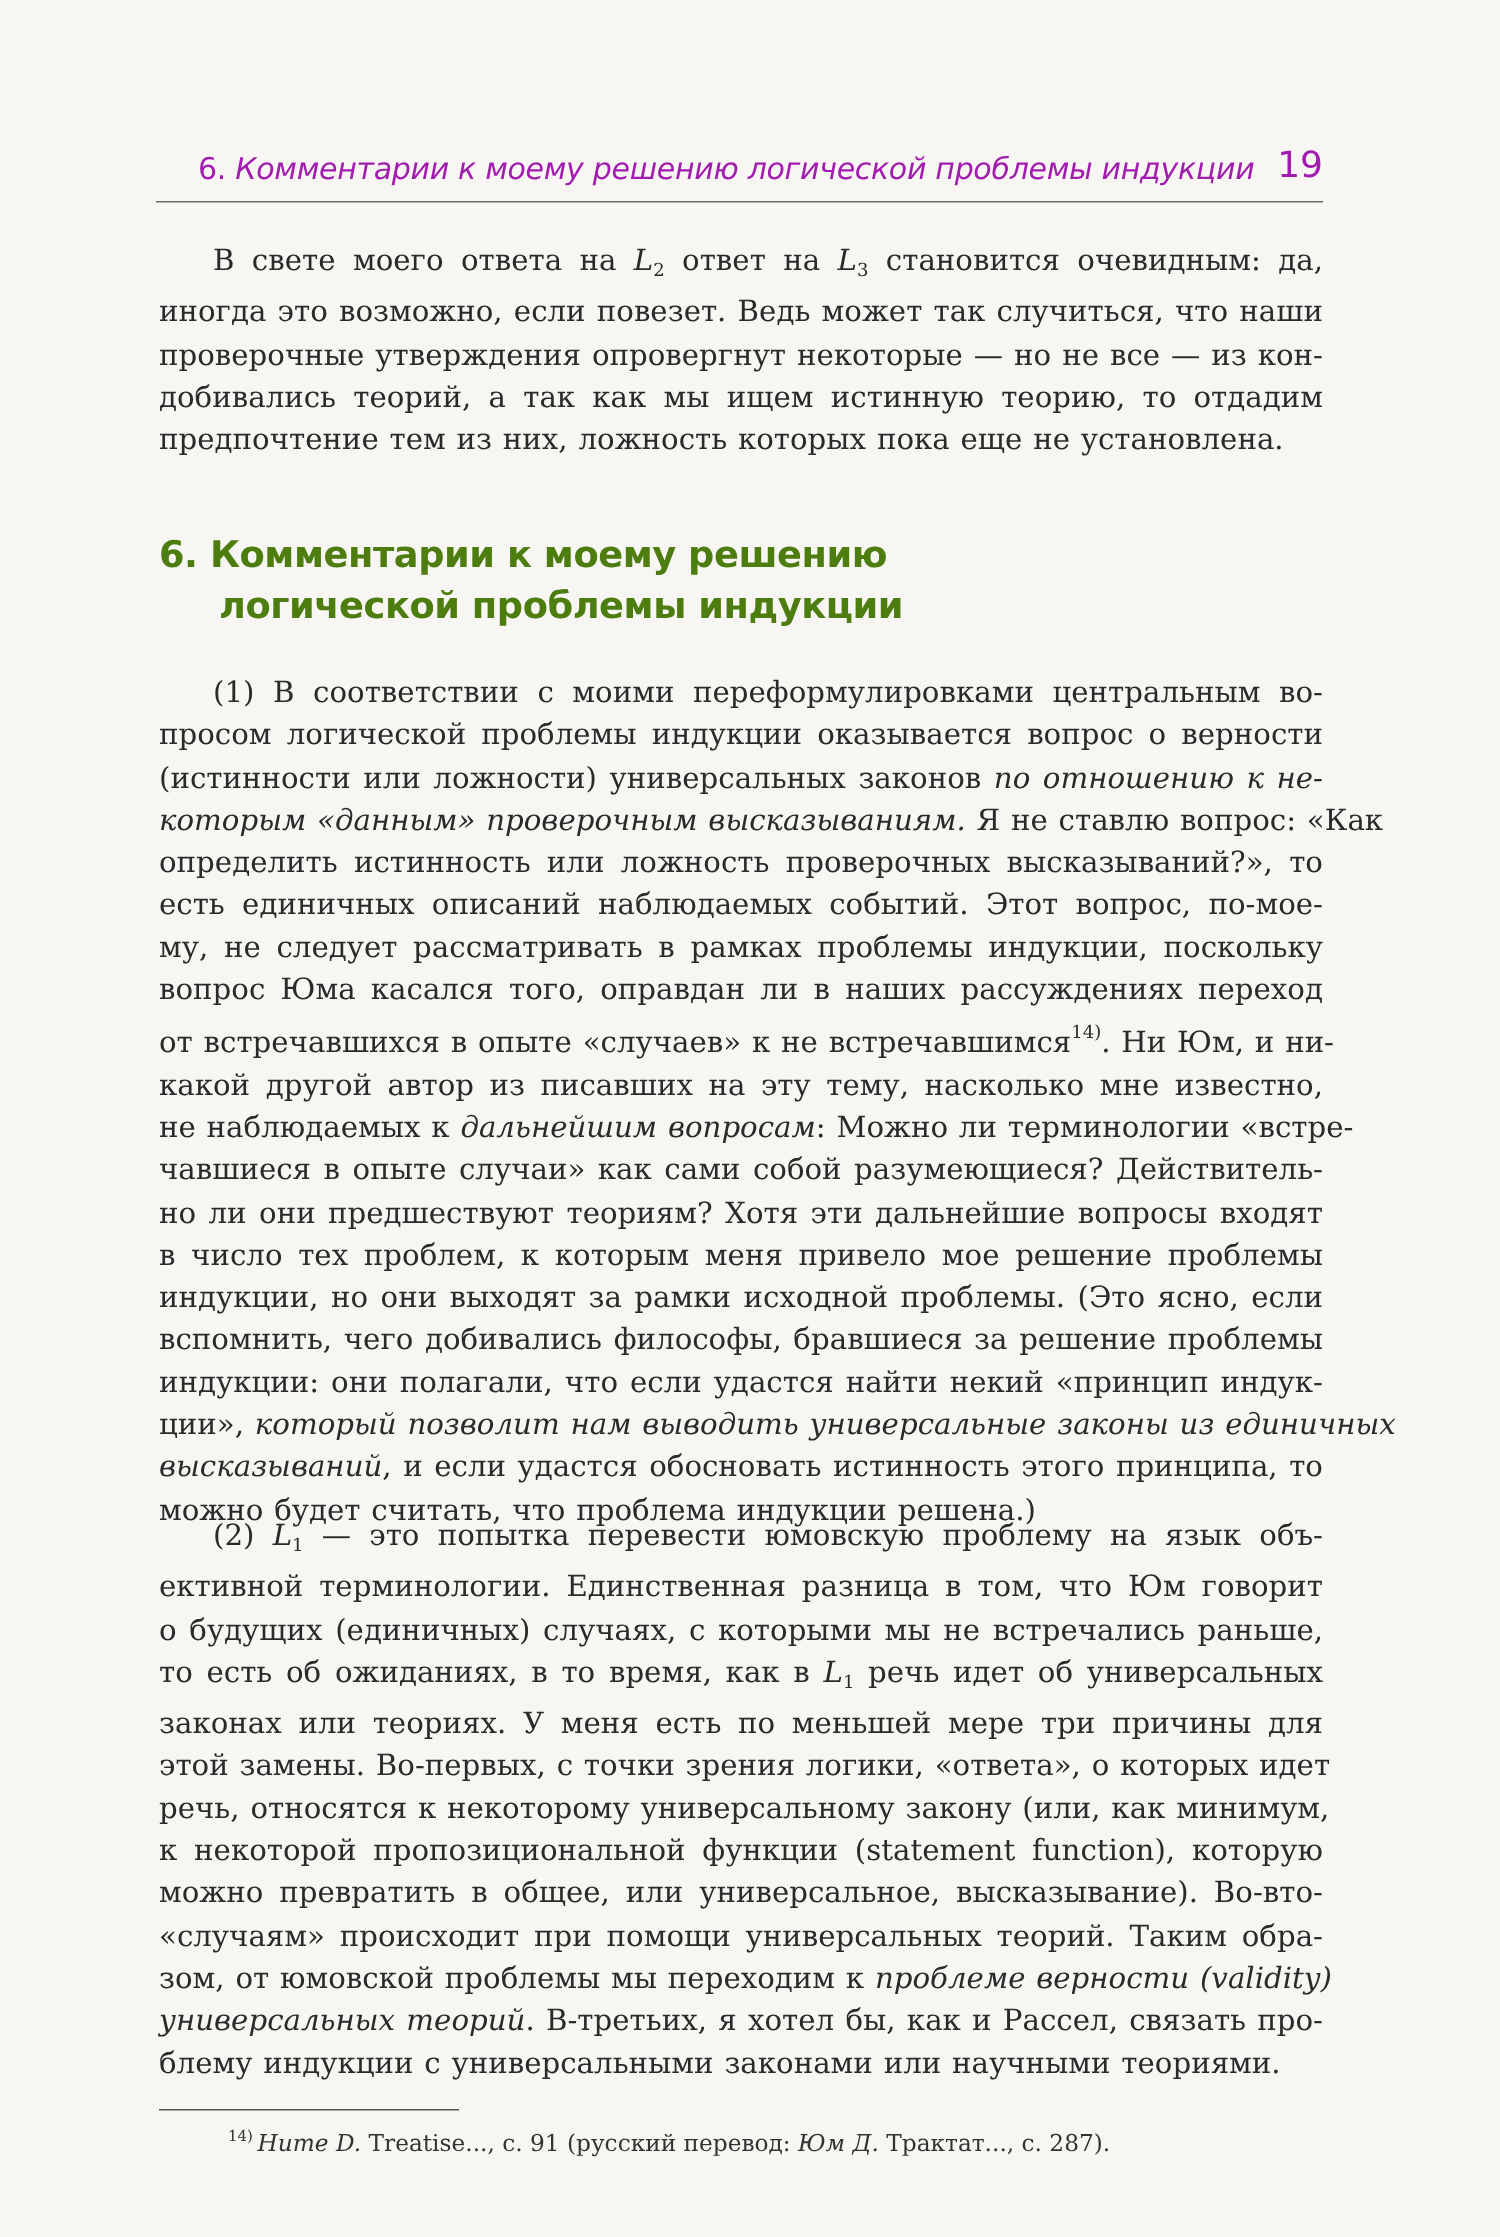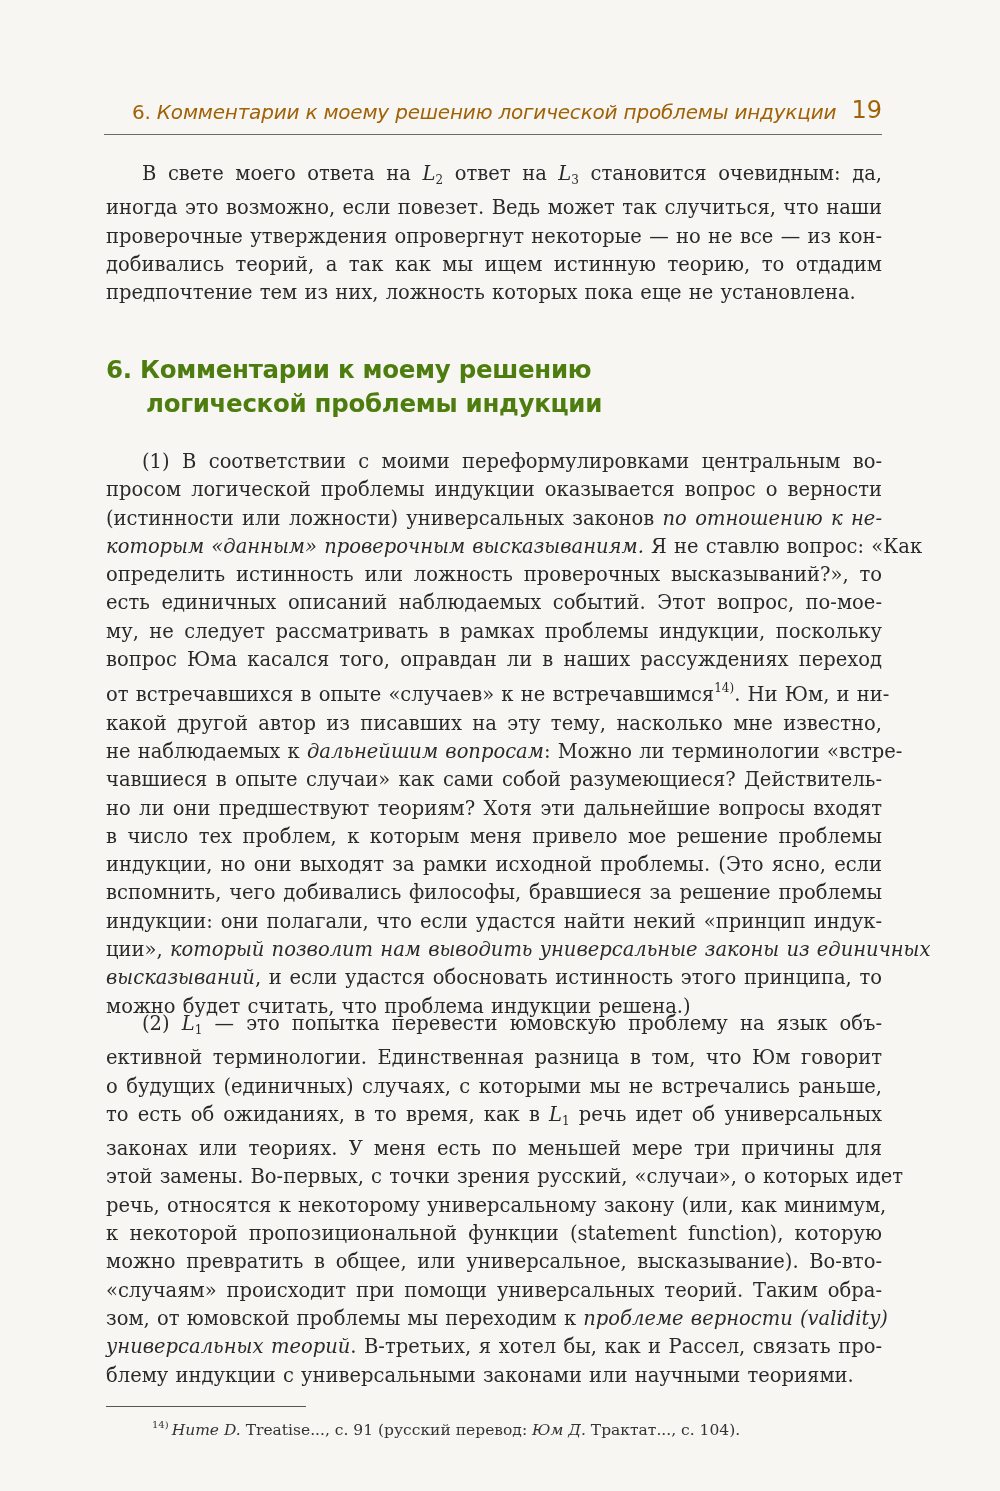--- a/index.html
+++ b/index.html
@@ -15,21 +15,21 @@
       position: absolute;
       left: 0; top: 0; width: 1000px; height: 1491px;
     }
     .running-head {
       position: absolute;
       left: 104px; top: 98px; width: 778px;
       height: 36px;
       border-bottom: 1.5px solid #6a6a6a;
       font-family: "DejaVu Sans", "Liberation Sans", sans-serif;
       font-size: 20px;
-      color: #a16207;
+      color: #a21caf;
     }
     .running-head .title {
       position: absolute; left: 28px; top: 2px;
       font-style: italic;
       letter-spacing: -0.2px;
     }
     .running-head .title .n { font-style: normal; }
     .running-head .page-number {
       position: absolute; right: 0; top: -2px;
       font-size: 24px; font-style: normal;
@@ -119,28 +119,28 @@
     <span class="line"><i>высказываний</i><span>, и если удастся обосновать истинность этого принципа, то</span></span>
     <span class="line last">можно будет считать, что проблема индукции решена.)</span>
   </div>
 
   <div class="text" style="top:1010px;">
     <span class="line" style="padding-left:36px;"><span>(2)</span> <span class="math"><span>L</span><sub>1</sub></span> <span>— это попытка перевести юмовскую проблему на язык объ-</span></span>
     <span class="line">ективной терминологии. Единственная разница в том, что Юм говорит</span>
     <span class="line">о будущих (единичных) случаях, с которыми мы не встречались раньше,</span>
     <span class="line"><span>то есть об ожиданиях, в то время, как в</span> <span class="math"><span>L</span><sub>1</sub></span> <span>речь идет об универсальных</span></span>
     <span class="line">законах или теориях. У меня есть по меньшей мере три причины для</span>
-    <span class="line">этой замены. Во-первых, с точки зрения русский, «случаи», о которых идет</span>
+    <span class="line">этой замены. Во-первых, с точки зрения логики, «ответа», о которых идет</span>
     <span class="line">речь, относятся к некоторому универсальному закону (или, как минимум,</span>
     <span class="line">к некоторой пропозициональной функции (statement function), которую</span>
     <span class="line">можно превратить в общее, или универсальное, высказывание). Во-вто-</span>
     <span class="line">«случаям» происходит при помощи универсальных теорий. Таким обра-</span>
     <span class="line"><span>зом, от юмовской проблемы мы переходим к</span> <i>проблеме верности (validity)</i></span>
     <span class="line"><i>универсальных теорий</i><span>. В-третьих, я хотел бы, как и Рассел, связать про-</span></span>
     <span class="line last">блему индукции с универсальными законами или научными теориями.</span>
   </div>
 
   <div class="footnote-rule"></div>
   <div class="footnote">
-    <sup>14)</sup><i>Hume D.</i> <span>Treatise..., с. 91 (русский перевод:</span> <i>Юм Д.</i> <span>Трактат..., с. 104).</span>
+    <sup>14)</sup><i>Hume D.</i> <span>Treatise..., с. 91 (русский перевод:</span> <i>Юм Д.</i> <span>Трактат..., с. 287).</span>
   </div>
 
 </div>
 
 </body></html>

